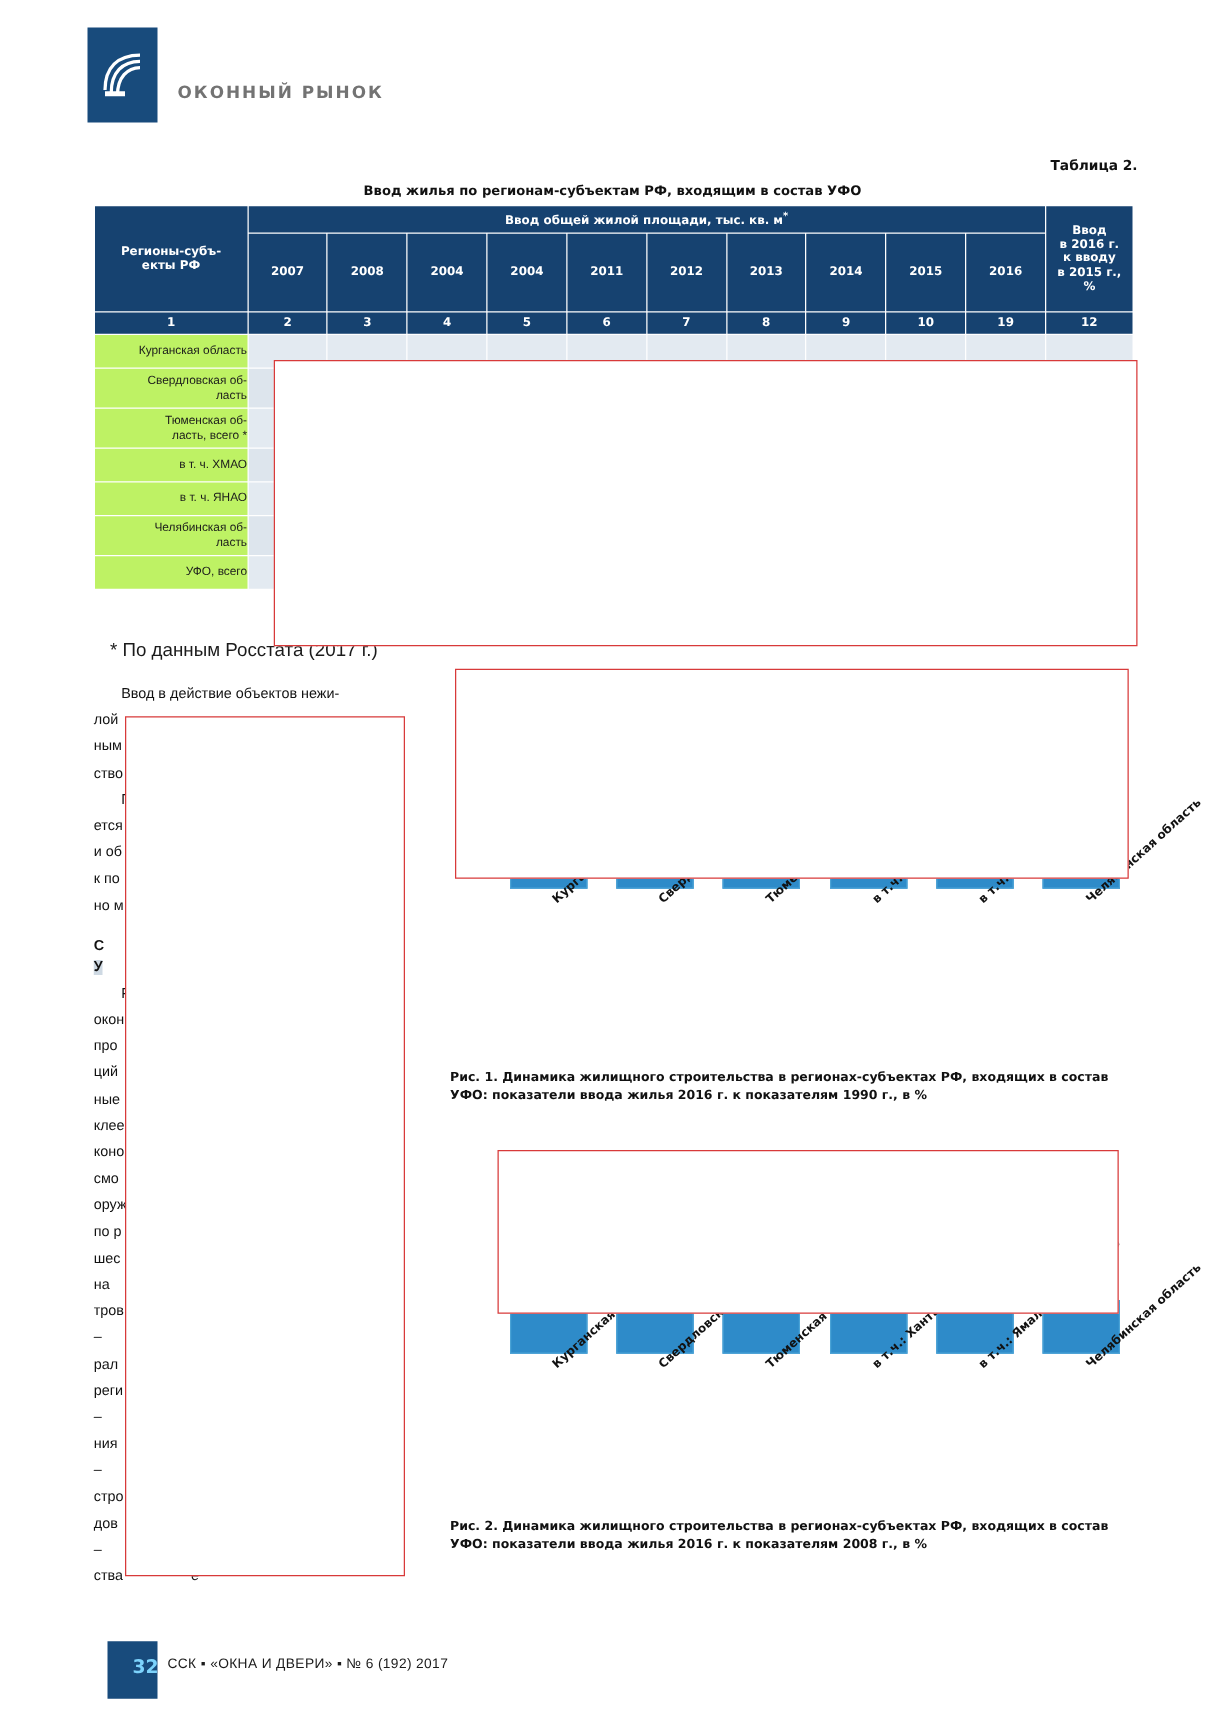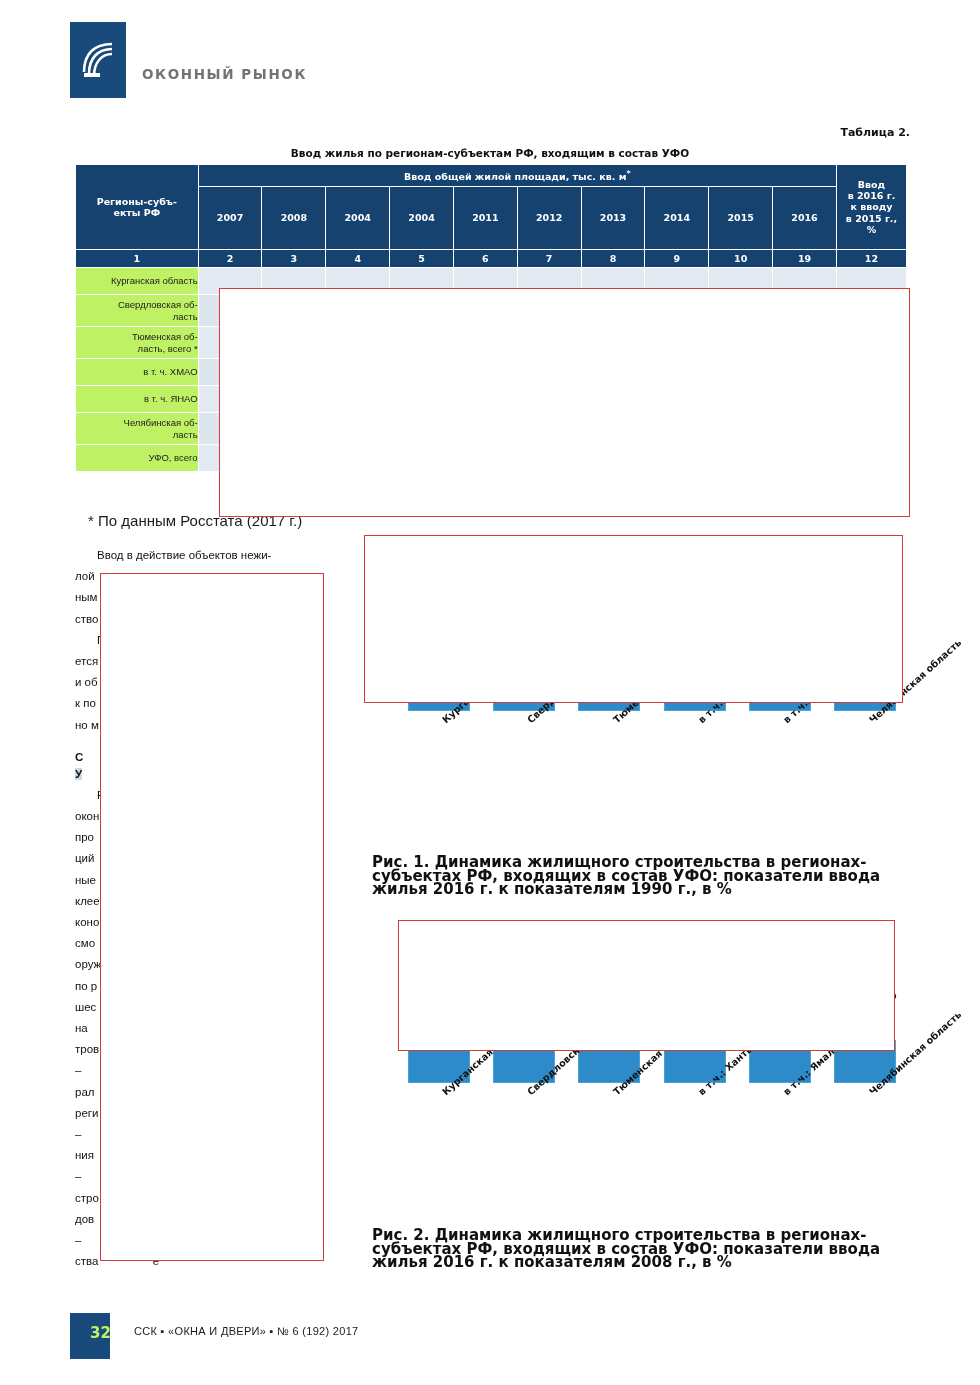--- a/index.html
+++ b/index.html
@@ -111,32 +111,31 @@
   .xlabels { position:absolute; left:0; top:178px; width:548px; height:100px; }
   .xlab {
     position:absolute; top:0; left:0;
     font-size:9.6px; font-weight:bold; color:#121212;
     white-space:nowrap; transform-origin:left top;
     transform:rotate(-42deg);
     font-family:"DejaVu Sans", sans-serif;
   }
   .figcap {
     position:absolute; left:0; width:556px;
-    font-size:15px; font-weight:bold; line-height:13.5px; color:#111;
-    font-family:"DejaVu Sans", sans-serif;
-    margin-left:12px;
+    font-size:10px; font-weight:bold; line-height:13.5px; color:#111;
+    font-family:"DejaVu Sans", sans-serif;
   }
   #figcap1 { top:323px; }
-  #figcap2 { top:324px; }
+  #figcap2 { top:310px; }
 
   
   #footer { position:absolute; left:70px; bottom:26px; width:840px; height:46px; }
   #page-num-box {
-    position:absolute; left:0; top:0; width:40px; height:46px;
-    background:#184b7c; color:#bef264; font-weight:bold;
+    position:absolute; left:16px; top:0; width:40px; height:46px;
+    background:#184b7c; color:#7dd3fc; font-weight:bold;
     font-size:15px; text-align:center; line-height:40px;
     font-family:"DejaVu Sans", sans-serif;
     padding-left:20px;
   }
   #footer-text {
     position:absolute; left:64px; top:12px;
     font-size:11px; letter-spacing:0.3px; color:#1b1b1b;text-align:center;
   }
 </style>
 </head>

